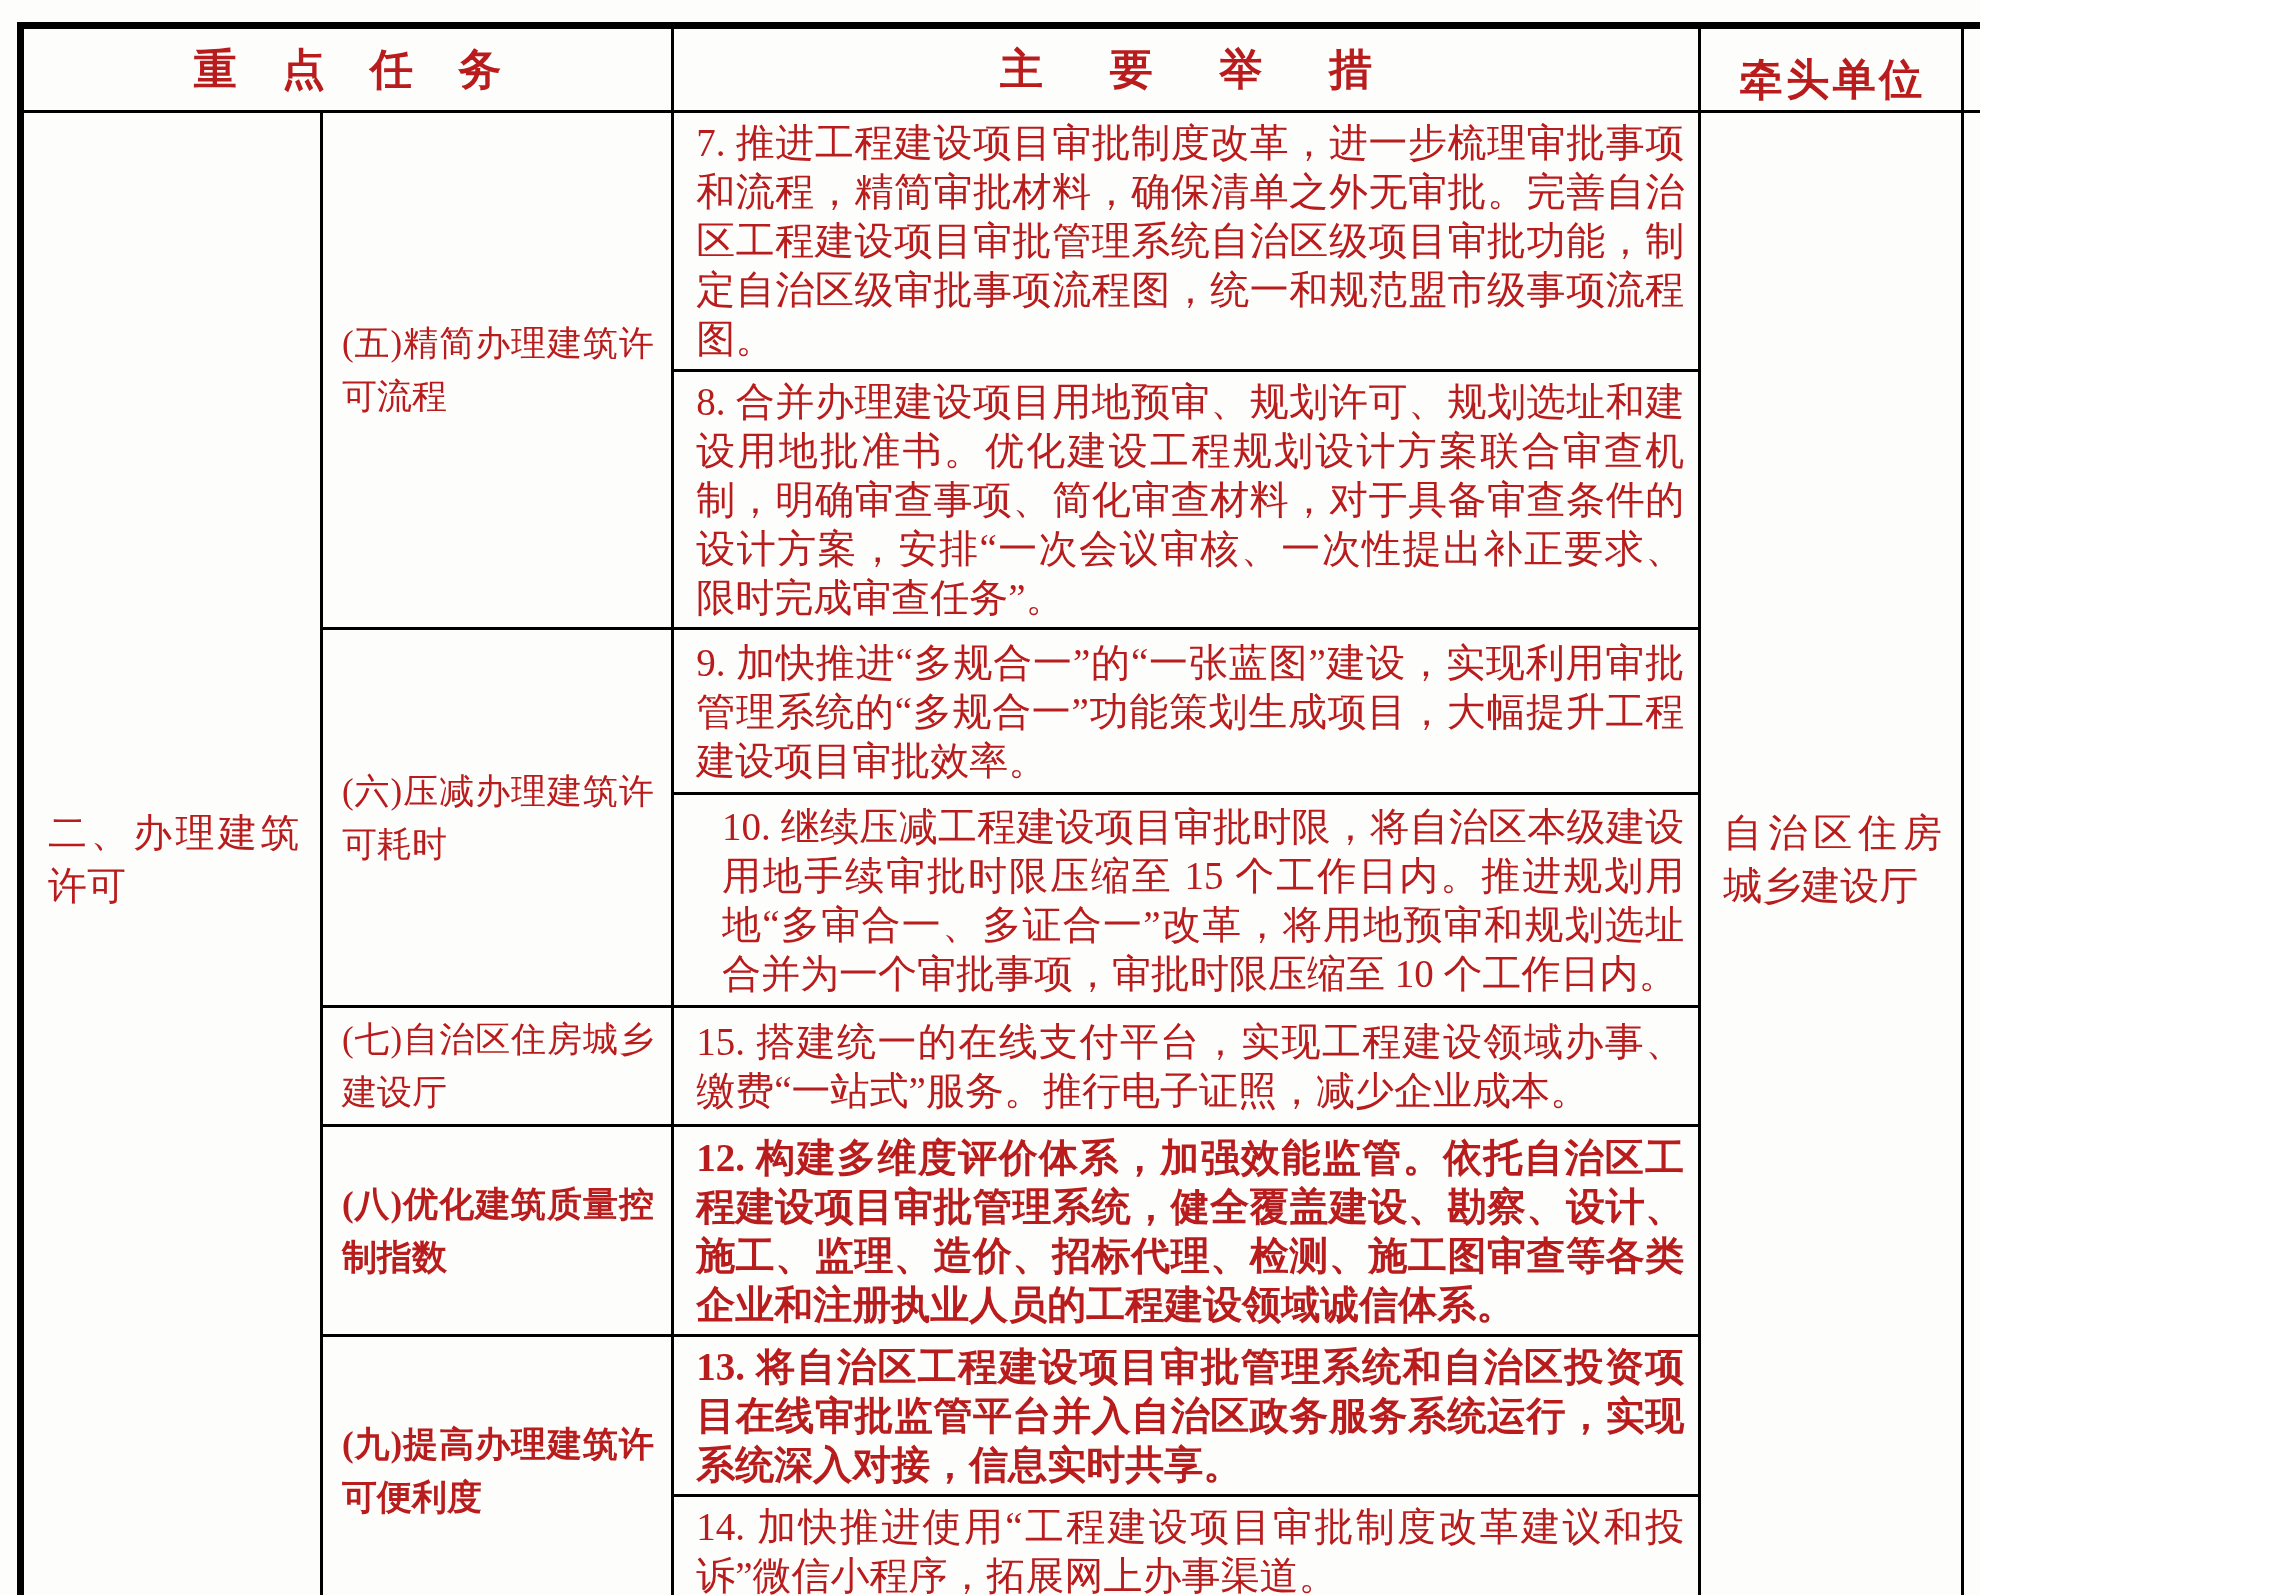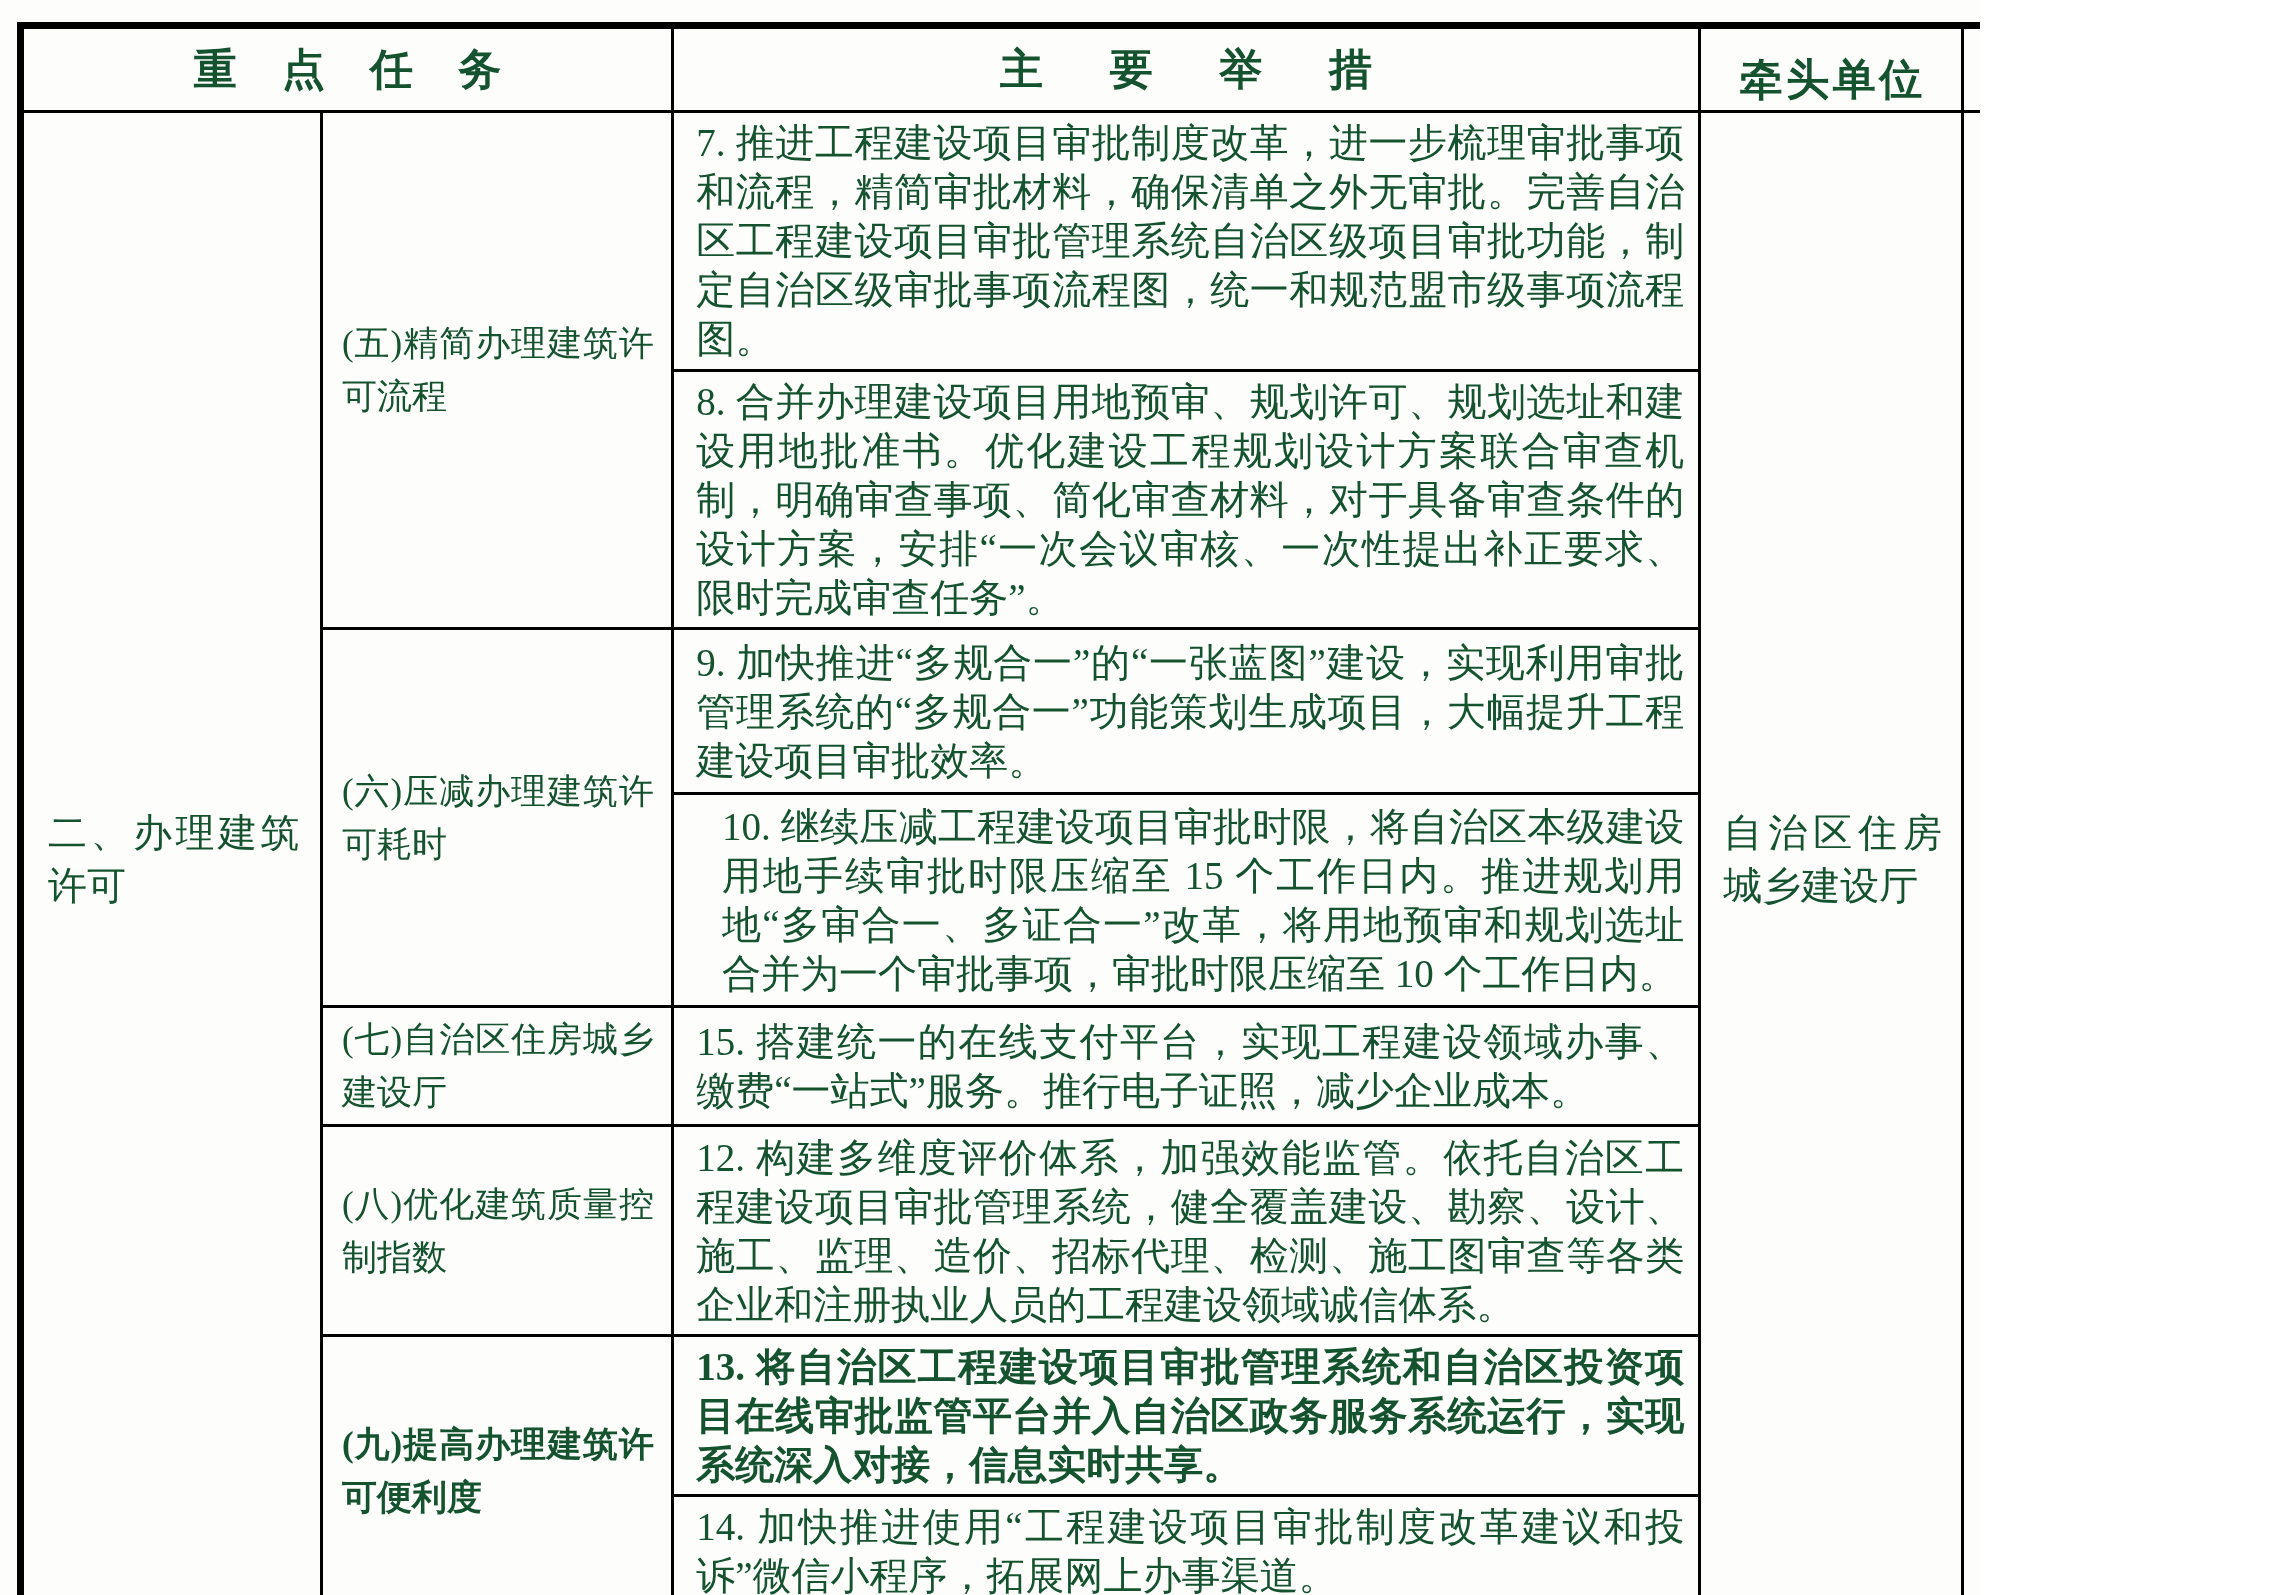--- a/index.html
+++ b/index.html
@@ -1,21 +1,21 @@
 <!DOCTYPE html>
 <html style="font-size:13.8px"><head>
 <meta charset="utf-8">
 <style>
   html,body{margin:0;padding:0;background:#ffffff;}
   .page{
     position:relative;
     width:1980px;height:1596px;
     background:#fdfdfc;
     font-family:"Liberation Serif","DejaVu Serif",serif;
-    color:#14532d;
+    color:#b91c1c;
     overflow:hidden;
   }
   table.doc{
     position:absolute;
     left:17px;top:22.3px;
     width:2261px;
     border-collapse:collapse;
     table-layout:fixed;
     background:#fdfdfc;
   }
@@ -68,21 +68,21 @@
     text-align:justify;
     text-justify:inter-ideograph;
     padding:5.2px 19px 5.2px 22.3px;
   }
   
   tr.r7  td{height:256px;}
   tr.r8  td{height:256px;}
   tr.r9  td{height:165px;}
   tr.r10 td{height:213px;padding-left:48px;}
   tr.r11 td{height:108px;}
-  tr.r12 td{height:196px;}
+  tr.r12 td{height:196px;font-weight:bold;}
   tr.r13 td{height:144px;font-weight:bold;}
   tr.r14 td{height:107px;}
 </style>
 </head>
 <body>
 
 <div class="page">
   <table class="doc">
     <colgroup>
       <col style="width:301px">

